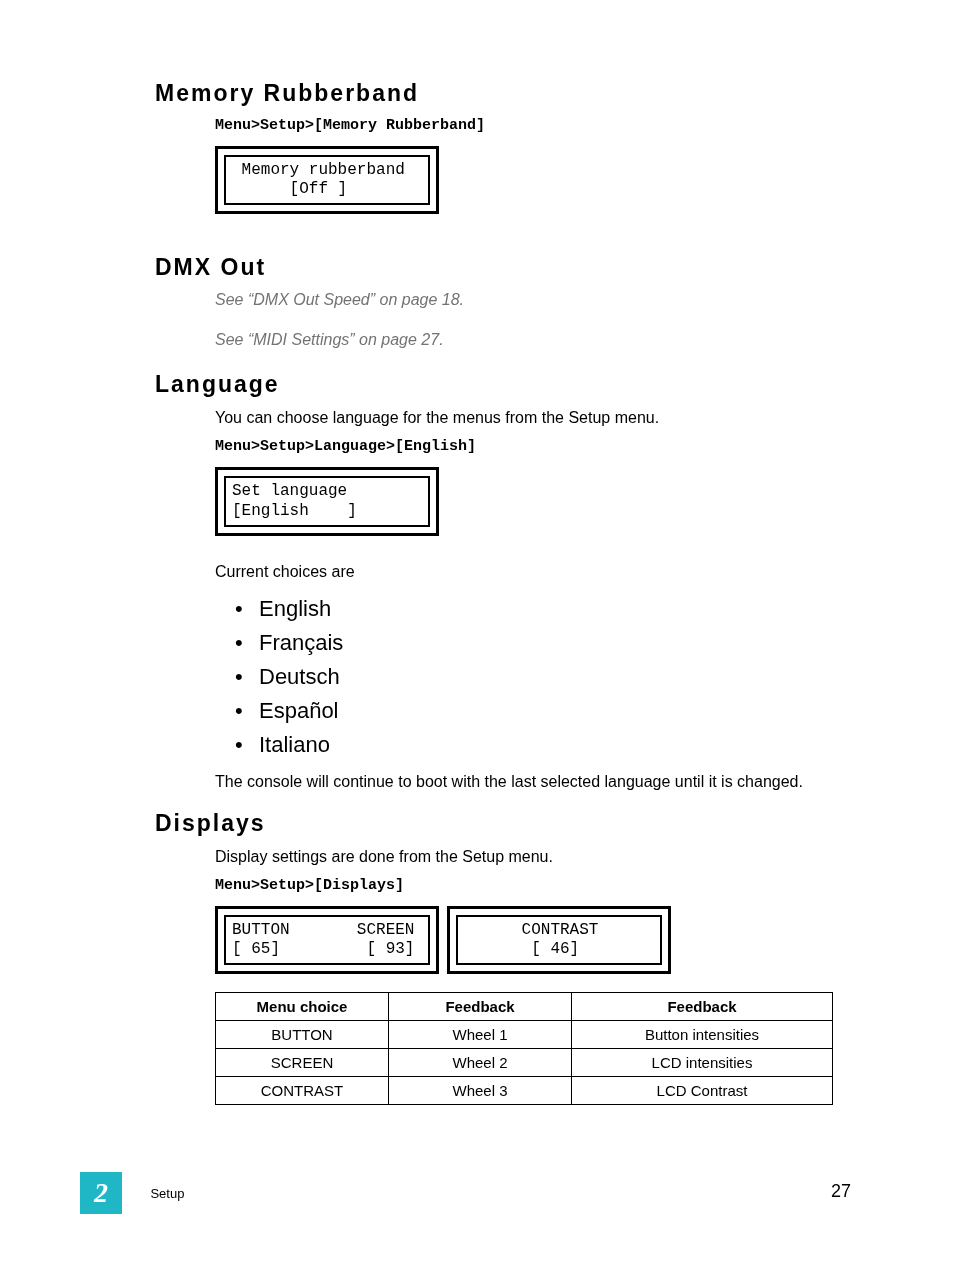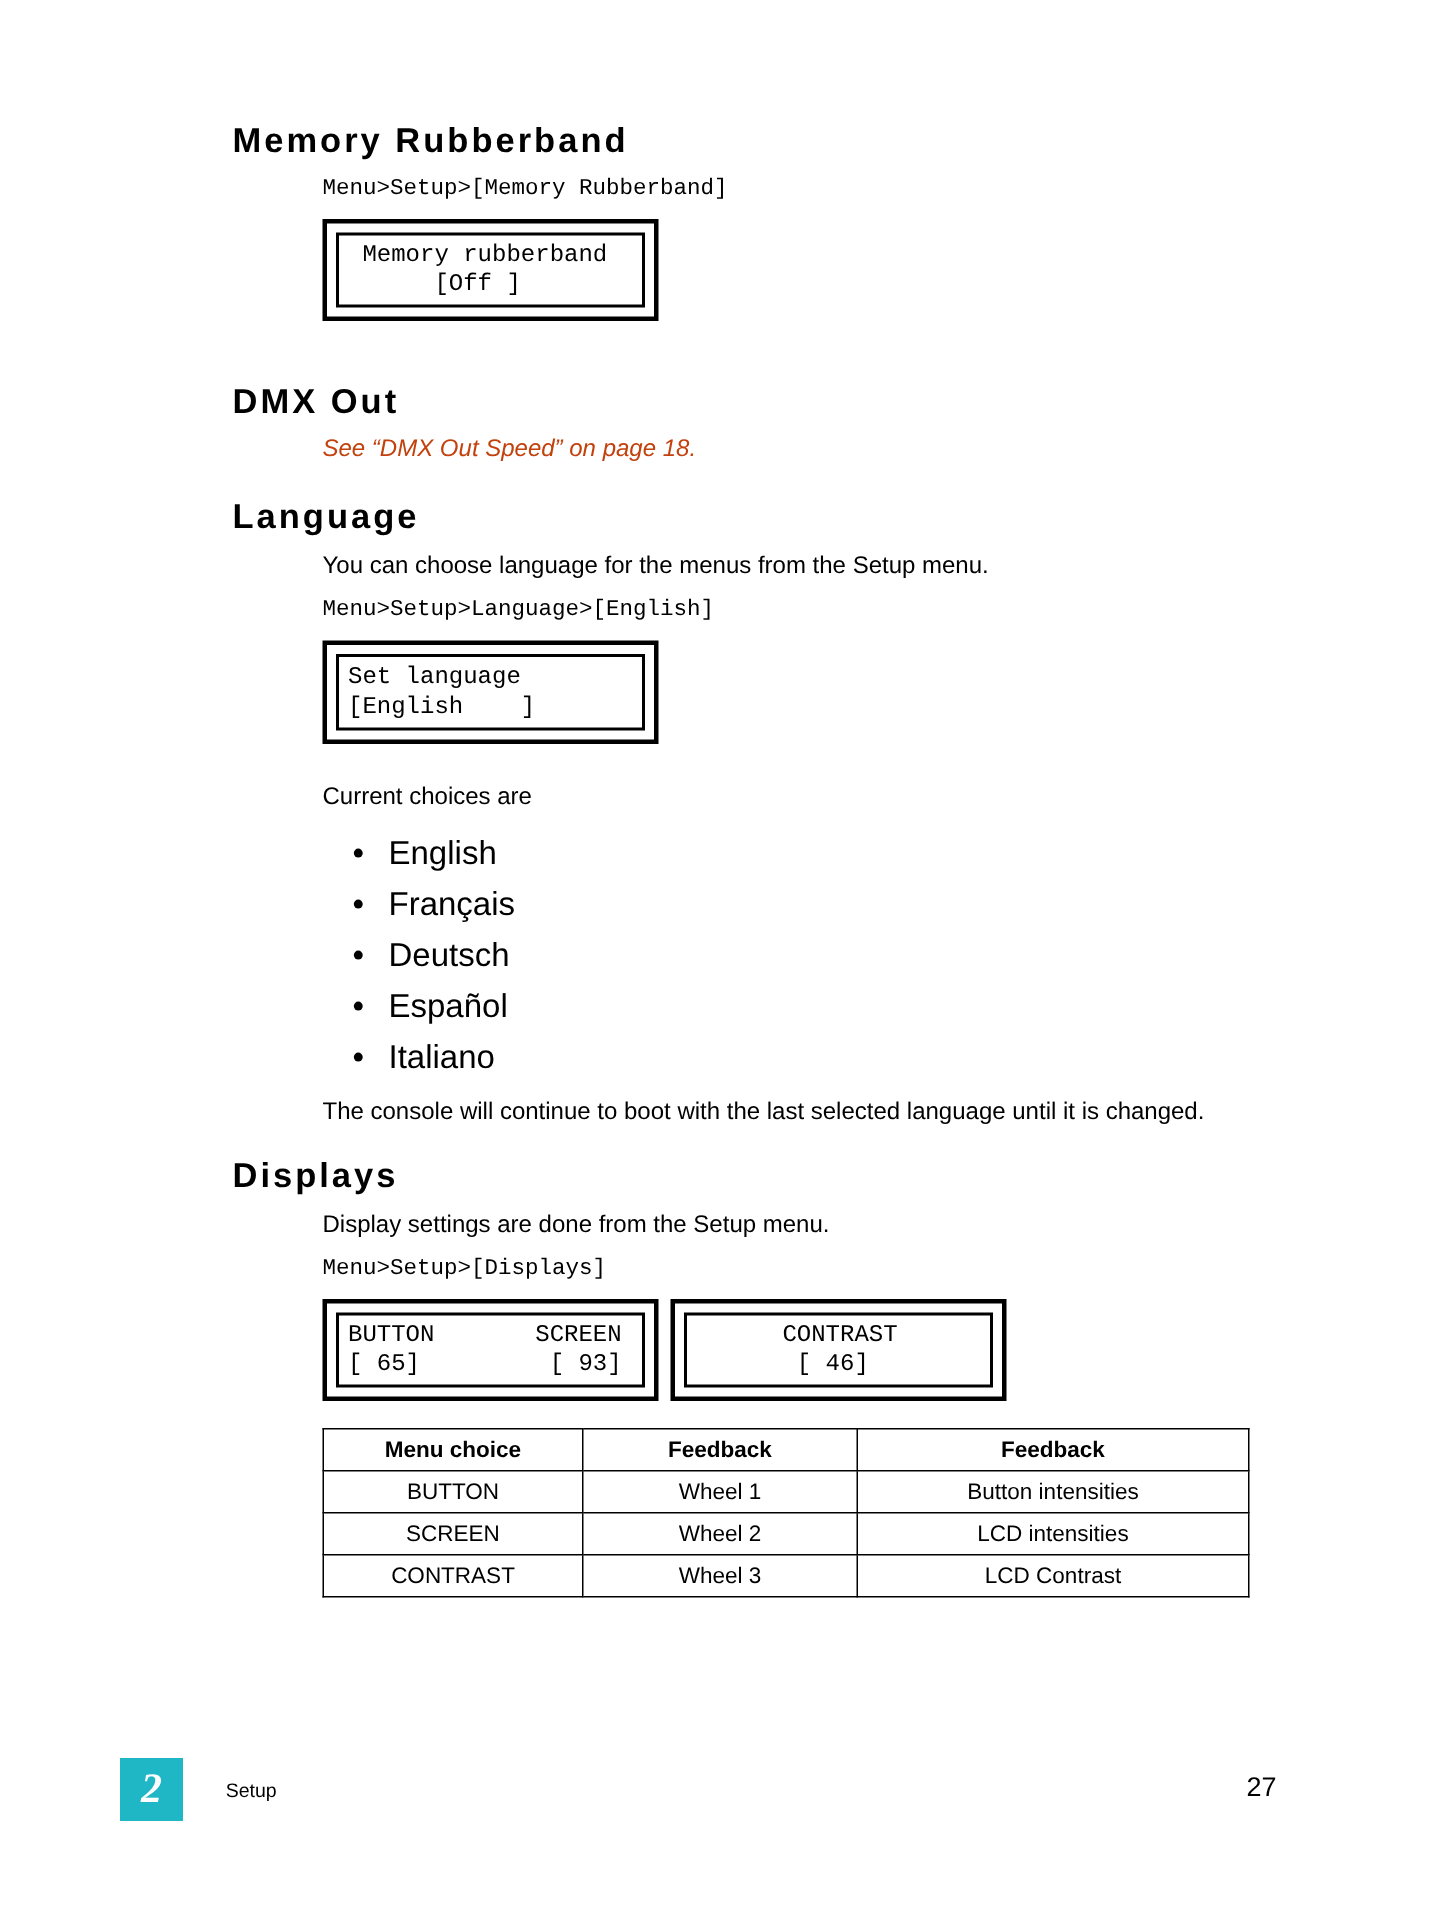--- a/index.html
+++ b/index.html
@@ -20,27 +20,27 @@
     margin:0 0 10px 0;
   }
   .indented{margin-left:60px;}
   p.body{
     font-size:16px;
     line-height:1.25;
     margin:4px 0 10px 0;
   }
   .mono-path{
     font-family:"Courier New",monospace;
-    font-weight:normal;
+    font-weight:bold;
     font-size:15px;
     margin:6px 0 12px 0;
   }
   .link{
     font-style:italic;
-    color:#c2410c;
+    color:#737373;
     font-size:16px;
     margin:4px 0 22px 0;
   }
   .lcd-box{
     border:3px solid #000;
     padding:6px;
     display:inline-block;
     margin:0 8px 22px 0;
     vertical-align:top;
   }
@@ -132,20 +132,23 @@
 </div>
 
 <div class="section">
   <h2 class="section-heading">DMX Out</h2>
   <div class="indented">
     <p class="link">See “DMX Out Speed” on page 18.</p>
   </div>
 </div>
 
 <div class="section">
+  <div class="indented">
+    <p class="link">See “MIDI Settings” on page 27.</p>
+  </div>
 </div>
 
 <div class="section">
   <h2 class="section-heading">Language</h2>
   <div class="indented">
     <p class="body">You can choose language for the menus from the Setup menu.</p>
     <p class="mono-path">Menu&gt;Setup&gt;Language&gt;[English]</p>
     <div class="lcd-box">
       <div class="lcd-inner wide">Set language
 [English    ]</div>

